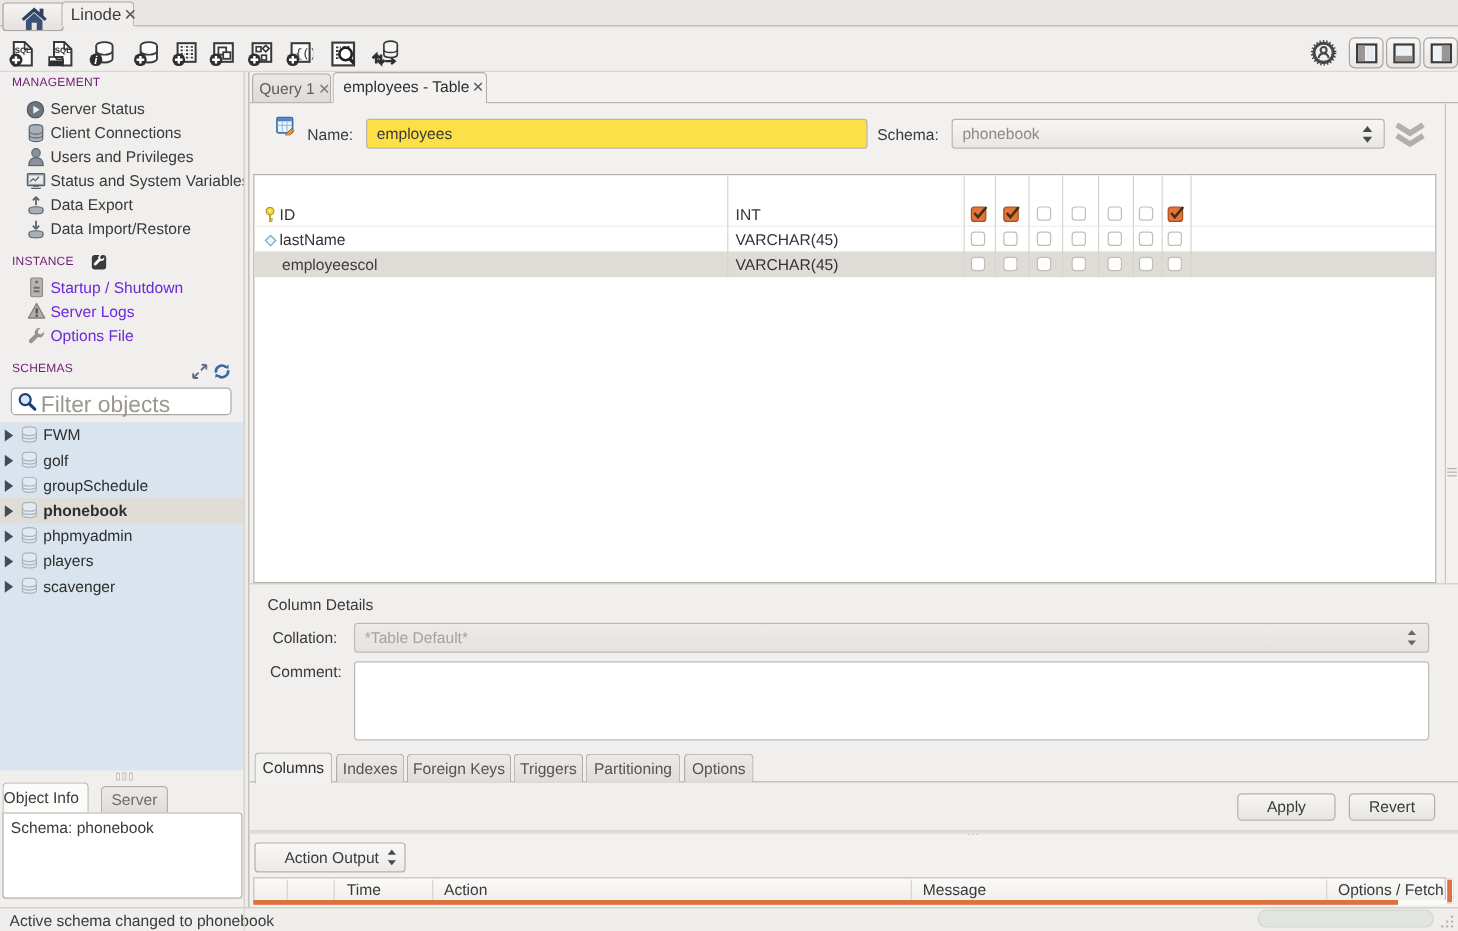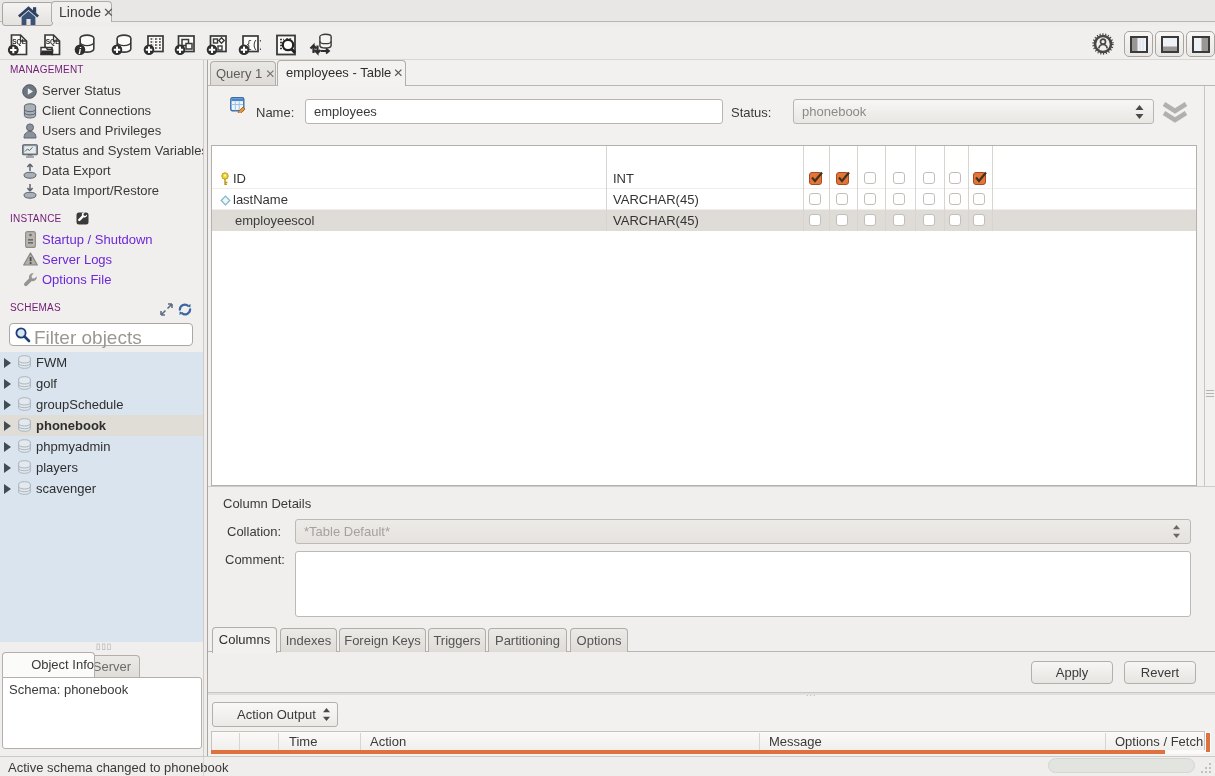--- a/index.html
+++ b/index.html
@@ -26,31 +26,31 @@
 #sidelineb{left:203px;top:60px;width:1px;height:716px;background:#cfccc8}
 
 #filterbox{left:9px;top:263px;width:184px;height:23px;background:#fff;border:1px solid #aaa7a3;border-radius:4px}
 #filterbox span{position:absolute;left:24px;top:3px;color:#9b9894;font-size:19px}
 #tree{left:0;top:292px;width:203px;height:290px;background:#d9e4ee}
 .trow{position:absolute;left:0;width:207px;height:21px}
 .trow .lbl{position:absolute;left:36px;top:3px;color:#2e2e2e}
 .tri{position:absolute;left:4px;top:6px;width:0;height:0;border-left:7px solid #434c55;border-top:5px solid transparent;border-bottom:5px solid transparent}
 .dbpos{left:17px;top:3px;width:15px;height:15px}
 
-#oitab{left:2px;top:652px;width:93px;height:25px;background:#fbfbfa;border:1px solid #b3b0ac;border-bottom:none;border-radius:4px 4px 0 0;line-height:24px;text-align:right}
+#oitab{left:2px;top:652px;width:72px;height:25px;background:#fbfbfa;border:1px solid #b3b0ac;border-bottom:none;border-radius:4px 4px 0 0;line-height:24px;text-align:left}
 #sestab{left:84px;top:655px;width:56px;height:22px;background:linear-gradient(#eceae7,#e0ddd9);border:1px solid #b3b0ac;border-bottom:none;border-radius:4px 4px 0 0;line-height:21px;text-align:center;color:#6e6c69}
 #oibox{left:2px;top:677px;width:200px;height:72px;background:#fff;border:1px solid #b3b0ac;border-radius:0 3px 3px 3px;padding:4px 6px}
 
 #main{left:208px;top:60px;width:1007px;height:696px;background:#f2f1ef}
 
 #qtab{left:210px;top:61px;width:66px;white-space:nowrap;overflow:hidden;height:24px;background:linear-gradient(#eae8e5,#dedbd7);border:1px solid #b1aeaa;border-bottom:none;border-radius:4px 4px 0 0;color:#5f5d5a;line-height:23px;padding-left:5px}
 #etab{left:277px;top:60px;width:129px;white-space:nowrap;overflow:hidden;height:26px;background:#f3f2f0;border:1px solid #b1aeaa;border-bottom:none;border-radius:4px 4px 0 0;color:#2e2e2e;line-height:24px;padding-left:8px}
 #mtabline2{left:406px;top:85px;width:813px;height:1px;background:#b9b6b2}
 #mtabline3{left:208px;top:85px;width:69px;height:1px;background:#b9b6b2}
-#nameinput{left:305px;top:99px;width:418px;height:25px;background:#ffffff;border:1px solid #b9b6b2;border-radius:3px;line-height:23px;padding-left:8px;font-size:13px}
+#nameinput{left:305px;top:99px;width:418px;height:25px;background:#fde047;border:1px solid #b9b6b2;border-radius:3px;line-height:23px;padding-left:8px;font-size:13px}
 #schemabox{left:793px;top:99px;width:361px;height:25px;background:linear-gradient(#f7f6f4,#e9e7e4);border:1px solid #b9b6b2;border-radius:3px;line-height:23px;padding-left:8px;color:#8d8a86}
 
 #grid{left:211px;top:145px;width:986px;height:341px;background:#fff;border:1px solid #b5b2ae}
 #ghead{position:absolute;left:0;top:0;width:984px;height:22px;background:linear-gradient(#f9f8f6,#ecebe8);border-bottom:1px solid #c9c6c2}
 .gsep{position:absolute;top:0;width:1px;background:#d8d5d1}
 .ghlbl{position:absolute;top:3px;color:#36383a}
 .grow{position:absolute;left:0;width:984px;height:21px}
 .gcell{position:absolute;top:3px;color:#333}
 .cb{position:absolute;width:12px;height:12px;border:1px solid #c2bfbb;border-radius:3px;background:#fff}
 .cbc{position:absolute;width:13px;height:13px;border:1px solid #a84b1e;border-radius:3px;background:#e4743c}
@@ -338,21 +338,21 @@
 <div class="abs" id="mtabline3"></div>
 
 <svg class="abs" style="left:230px;top:97px" width="16" height="16" viewBox="0 0 16 16">
 <rect x="0.8" y="0.8" width="13" height="13" rx="1.5" fill="#eef4fb" stroke="#3a6ea8" stroke-width="1.4"></rect>
 <rect x="1.5" y="1.5" width="11.6" height="2.6" fill="#4a86c8"></rect>
 <path d="M1.5 7.5 h11.6 M5.3 4.5 v9 M9.2 4.5 v9" stroke="#9fc0e0" stroke-width="1"></path>
 <path d="M8.5 14.5 l4.5-4.5 2 2 -4.5 4.5 -2.6 0.6 Z" fill="#e8943a" stroke="#9a5c14" stroke-width="0.8"></path>
 </svg>
 <div class="abs" style="left:256px;top:105px">Name:</div>
 <div class="abs" id="nameinput">employees</div>
-<div class="abs" style="left:731px;top:105px">Status:</div>
+<div class="abs" style="left:731px;top:105px">Schema:</div>
 <div class="abs" id="schemabox">phonebook</div>
 <svg class="abs" style="left:1134px;top:104px" width="11" height="16" viewBox="0 0 11 16">
 <path d="M5.5 1 L9.5 6 H1.5 Z" fill="#4a4a4a"></path>
 <path d="M5.5 15 L9.5 10 H1.5 Z" fill="#4a4a4a"></path>
 </svg>
 <svg class="abs" style="left:1162px;top:102px" width="26" height="21" viewBox="0 0 26 21">
 <path d="M2 2 L13 9 L24 2" fill="none" stroke="#b2b0ad" stroke-width="4.6"></path>
 <path d="M2 11 L13 18 L24 11" fill="none" stroke="#b2b0ad" stroke-width="4.6"></path>
 </svg>
 

